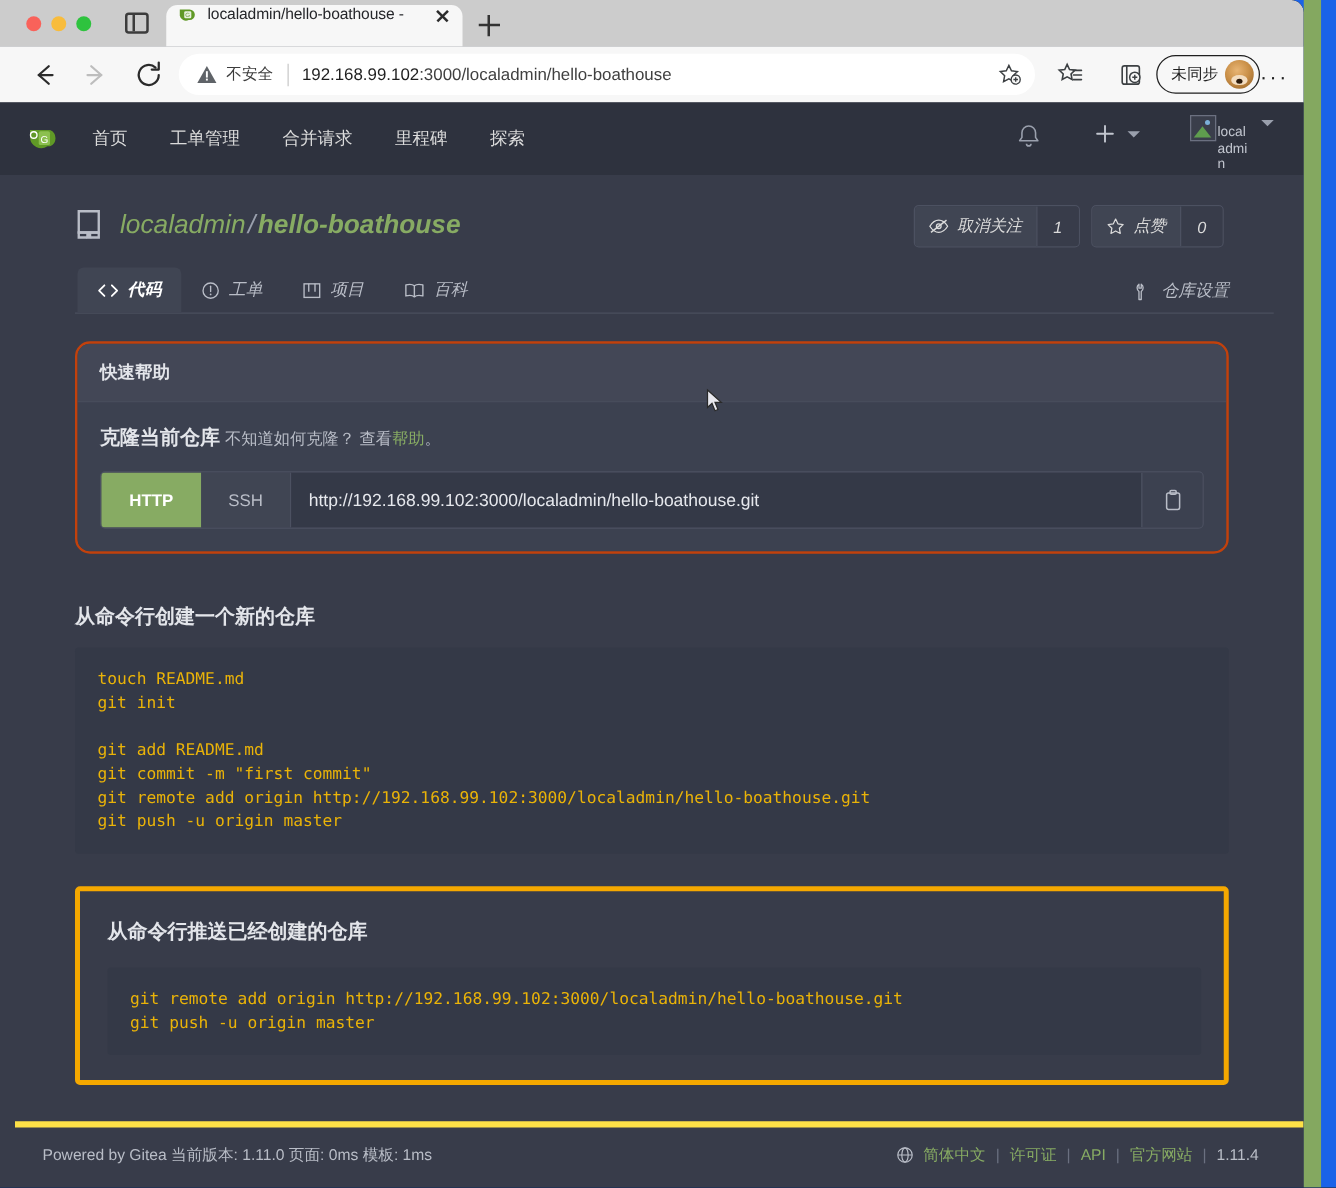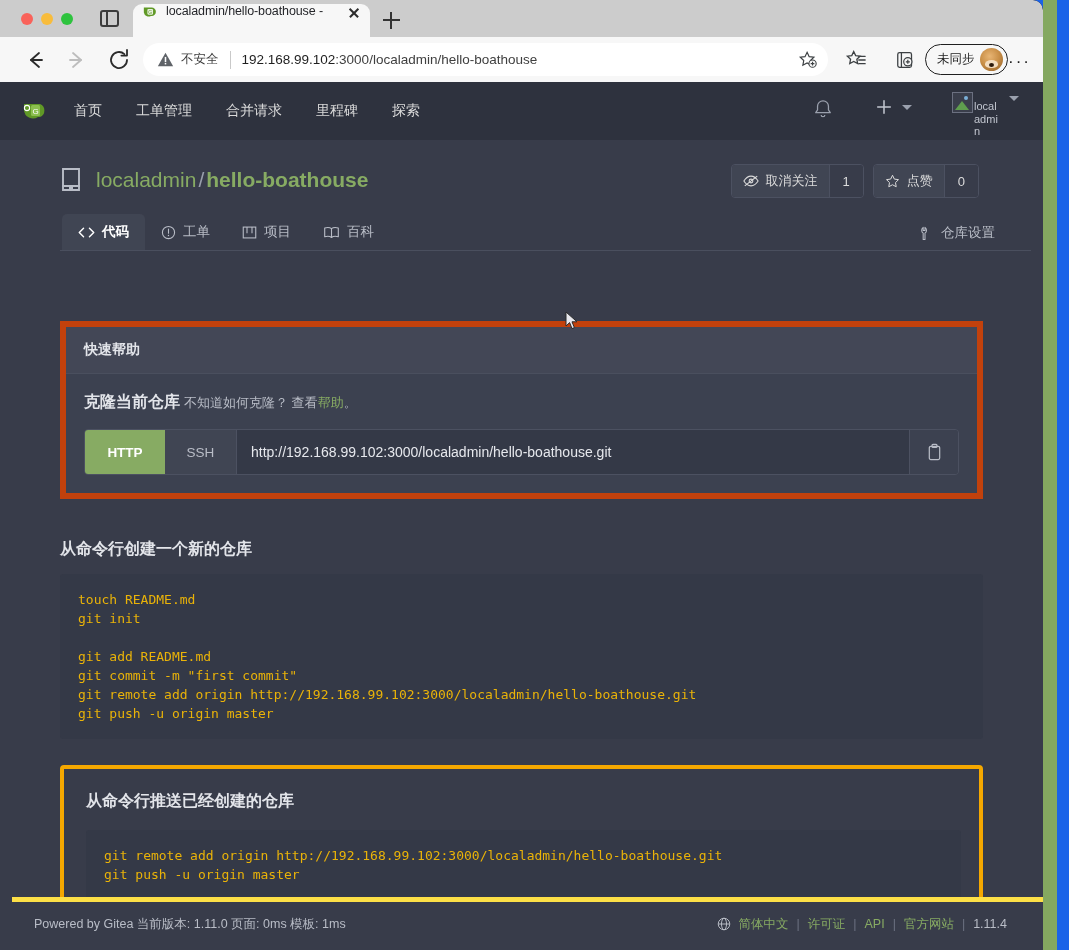--- a/index.html
+++ b/index.html
@@ -326,22 +326,23 @@
     line-height: 12.5px;
     width: 26px;
     word-break: break-all;
     margin-left: 1px;
     margin-top: 8px;
   }
   #user-caret { margin-top: 4px; }
 
   
   #repo-header {
-    padding: 24px 12px 0 60px;
-    position: relative;
+    padding: 24px 24px 0 60px;
+    position: relative;
+    font-style: italic;
   }
   #repo-title-row {
     display: flex;
     align-items: center;
     height: 32px;
   }
   #repo-icon { width: 22px; height: 26px; flex: 0 0 auto; margin-right: 14px; }
   #repo-title {
     font-size: 21px;
     color: #87ab63;
@@ -422,24 +423,23 @@
     font-size: 13.5px;
     color: #b9bdc7;
     white-space: nowrap;
   }
 
   
   #content {
     padding: 22px 60px 0 60px;
   }
   #quick-help-card {
-    border: 6px solid #c2410c;
-    border-radius: 0;
-    overflow: hidden;
-    margin-top: 48px;
+    border: 2px solid #c2410c;
+    border-radius: 12px;
+    overflow: hidden;
   }
   #quick-help-head {
     background: #40445200;
     background-color: #434756;
     padding: 14px 18px;
     font-size: 14px;
     font-weight: bold;
     color: #e3e5ea;
     border-bottom: 1px solid #4a4f5e;
   }

